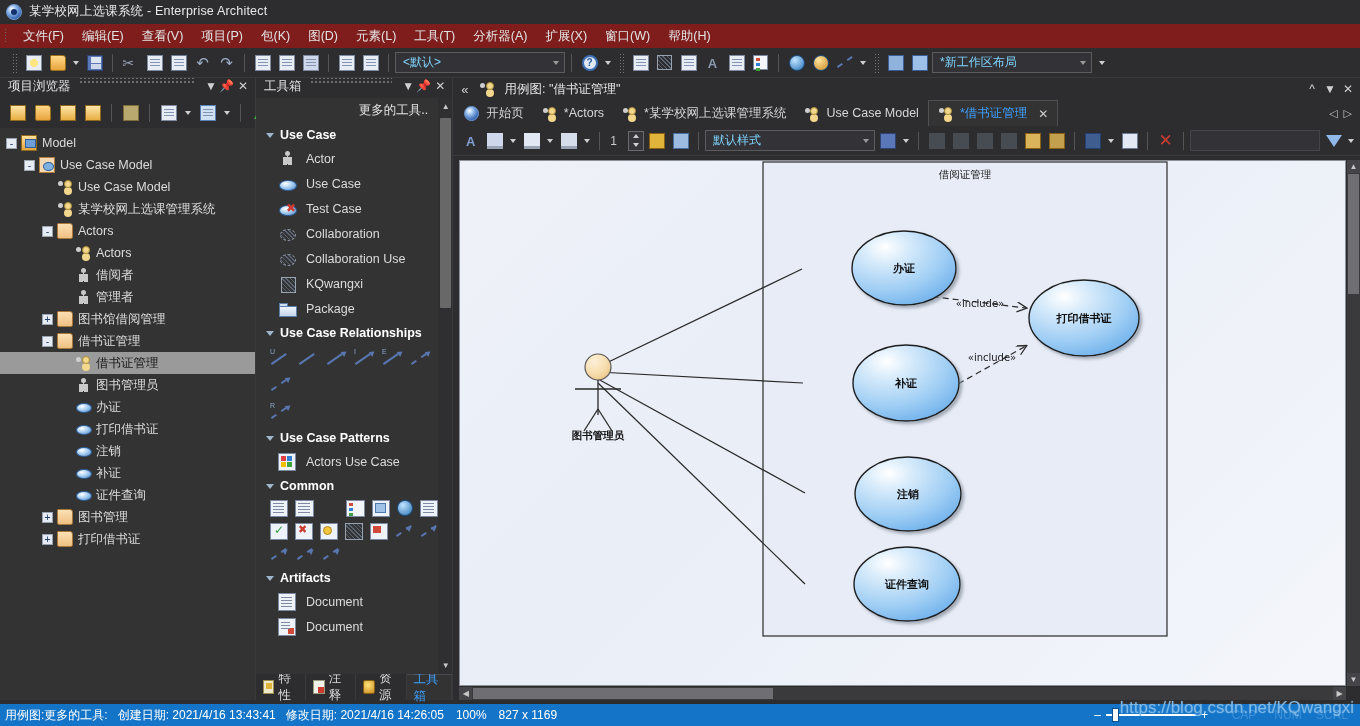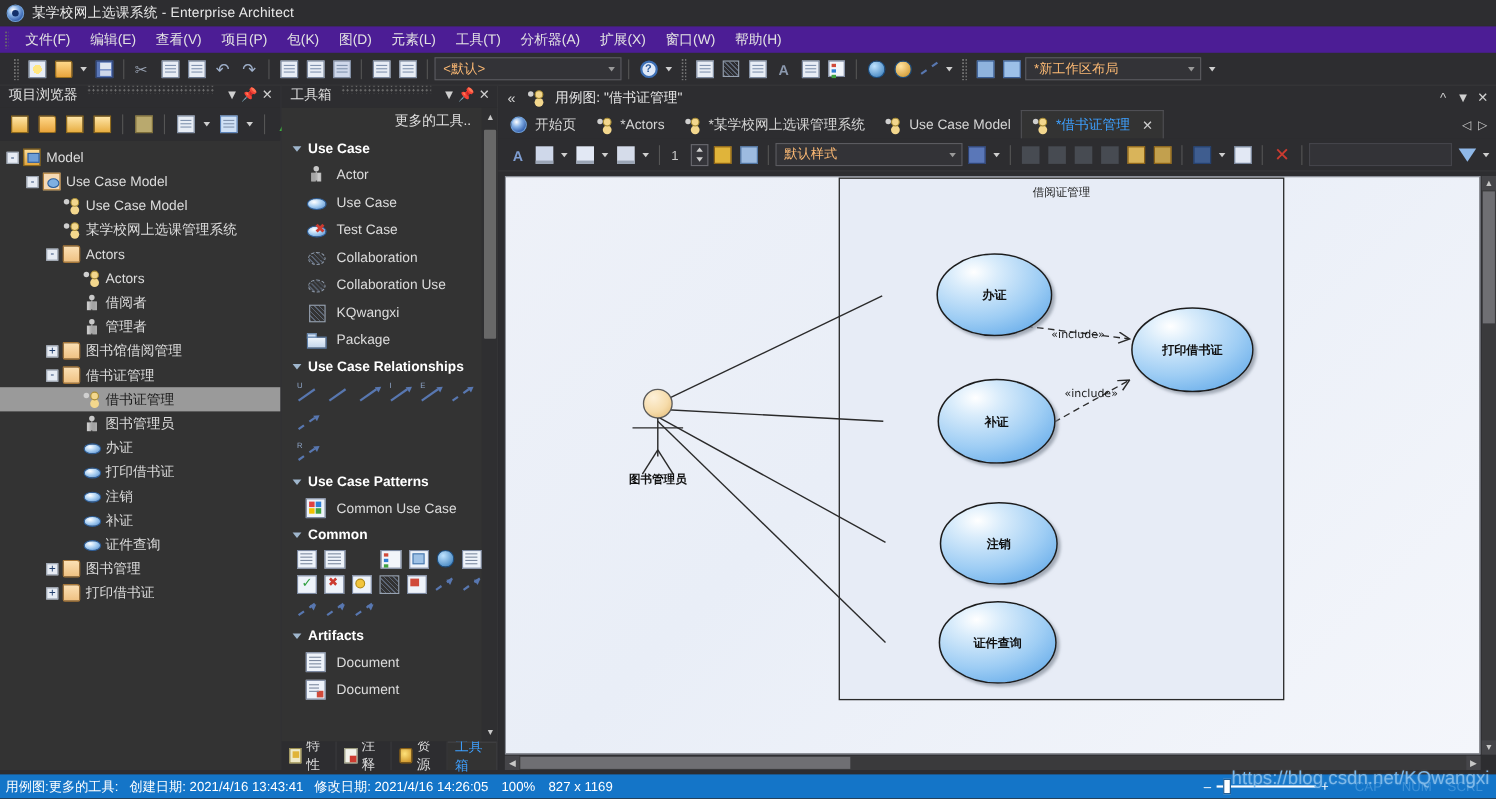--- a/index.html
+++ b/index.html
@@ -26,21 +26,21 @@
     border: 1px solid #6f9fd8; margin-right: 7px; position: relative;
   }
   .title-icon::after {
     content: ""; position: absolute; left: 4px; top: 4px; width: 6px; height: 6px;
     border-radius: 50%; background: #12306b;
   }
   .title-text { font-size: 12.5px; color: #e8e8e8; letter-spacing: .2px; }
 
   
   .menubar {
-    height: 24px; background: #4c1d95; display: flex; align-items: center;
+    height: 24px; background: #7f1d1d; display: flex; align-items: center;
     padding-left: 14px; position: relative;
   }
   .menubar::before {
     content: ""; position: absolute; left: 4px; top: 4px; width: 4px; height: 16px;
     background-image: radial-gradient(#6a6a6a 36%, transparent 38%);
     background-size: 3px 3px;
   }
   .menu-item {
     padding: 3px 9px; font-size: 12.5px; color: #e3e3e3; cursor: default;
     white-space: nowrap;
@@ -60,21 +60,21 @@
   .tb-btn {
     width: 23px; height: 23px; display: flex; align-items: center; justify-content: center;
     border: 1px solid transparent; border-radius: 2px; flex: 0 0 auto; cursor: default;
   }
   .caret {
     width: 0; height: 0; border-left: 3.5px solid transparent; border-right: 3.5px solid transparent;
     border-top: 4px solid #cfcfcf; margin: 0 3px; flex: 0 0 auto;
   }
   .combo {
     height: 21px; background: #333337; border: 1px solid #5b5b60; display: flex;
-    align-items: center; padding: 0 2px 0 7px; color: #fdba74; font-size: 12px;
+    align-items: center; padding: 0 2px 0 7px; color: #7dd3fc; font-size: 12px;
     flex: 0 0 auto; justify-content: space-between;
   }
   .combo .caret { border-top-color: #9a9a9a; }
 
   
   .ic { width: 16px; height: 16px; position: relative; display: inline-block; }
   .ic.page { background: #e8edf5; border: 1px solid #7d8aa0; }
   .ic.page::after { content:""; position:absolute; left:2px; top:3px; right:2px; height:1px;
      box-shadow: 0 0 0 0 #8294b0, 0 3px 0 0 #8294b0, 0 6px 0 0 #8294b0; background:#8294b0; }
   .ic.folder { background: linear-gradient(#ffd88a,#e8a43c); border:1px solid #9a6f1e; border-radius:1px 3px 2px 2px; }
@@ -624,21 +624,21 @@
                 <span class="arw"></span>
                 <span class="lbl">R</span>
               </span>
             </div>
             <div class="tbx-group">
               <span class="tri"></span>
               <span>Use Case Patterns</span>
             </div>
             <div class="tbx-item">
               <span class="glyph g-pattern"></span>
-              <span>Common Use Case</span>
+              <span>Actors Use Case</span>
             </div>
             <div class="tbx-group">
               <span class="tri"></span>
               <span>Common</span>
             </div>
             <div class="common-row">
               <span class="cm-ic cm-page"></span>
               <span class="cm-ic cm-page"></span>
               <span class="cm-ic cm-A"></span>
               <span class="cm-ic cm-note"></span>

